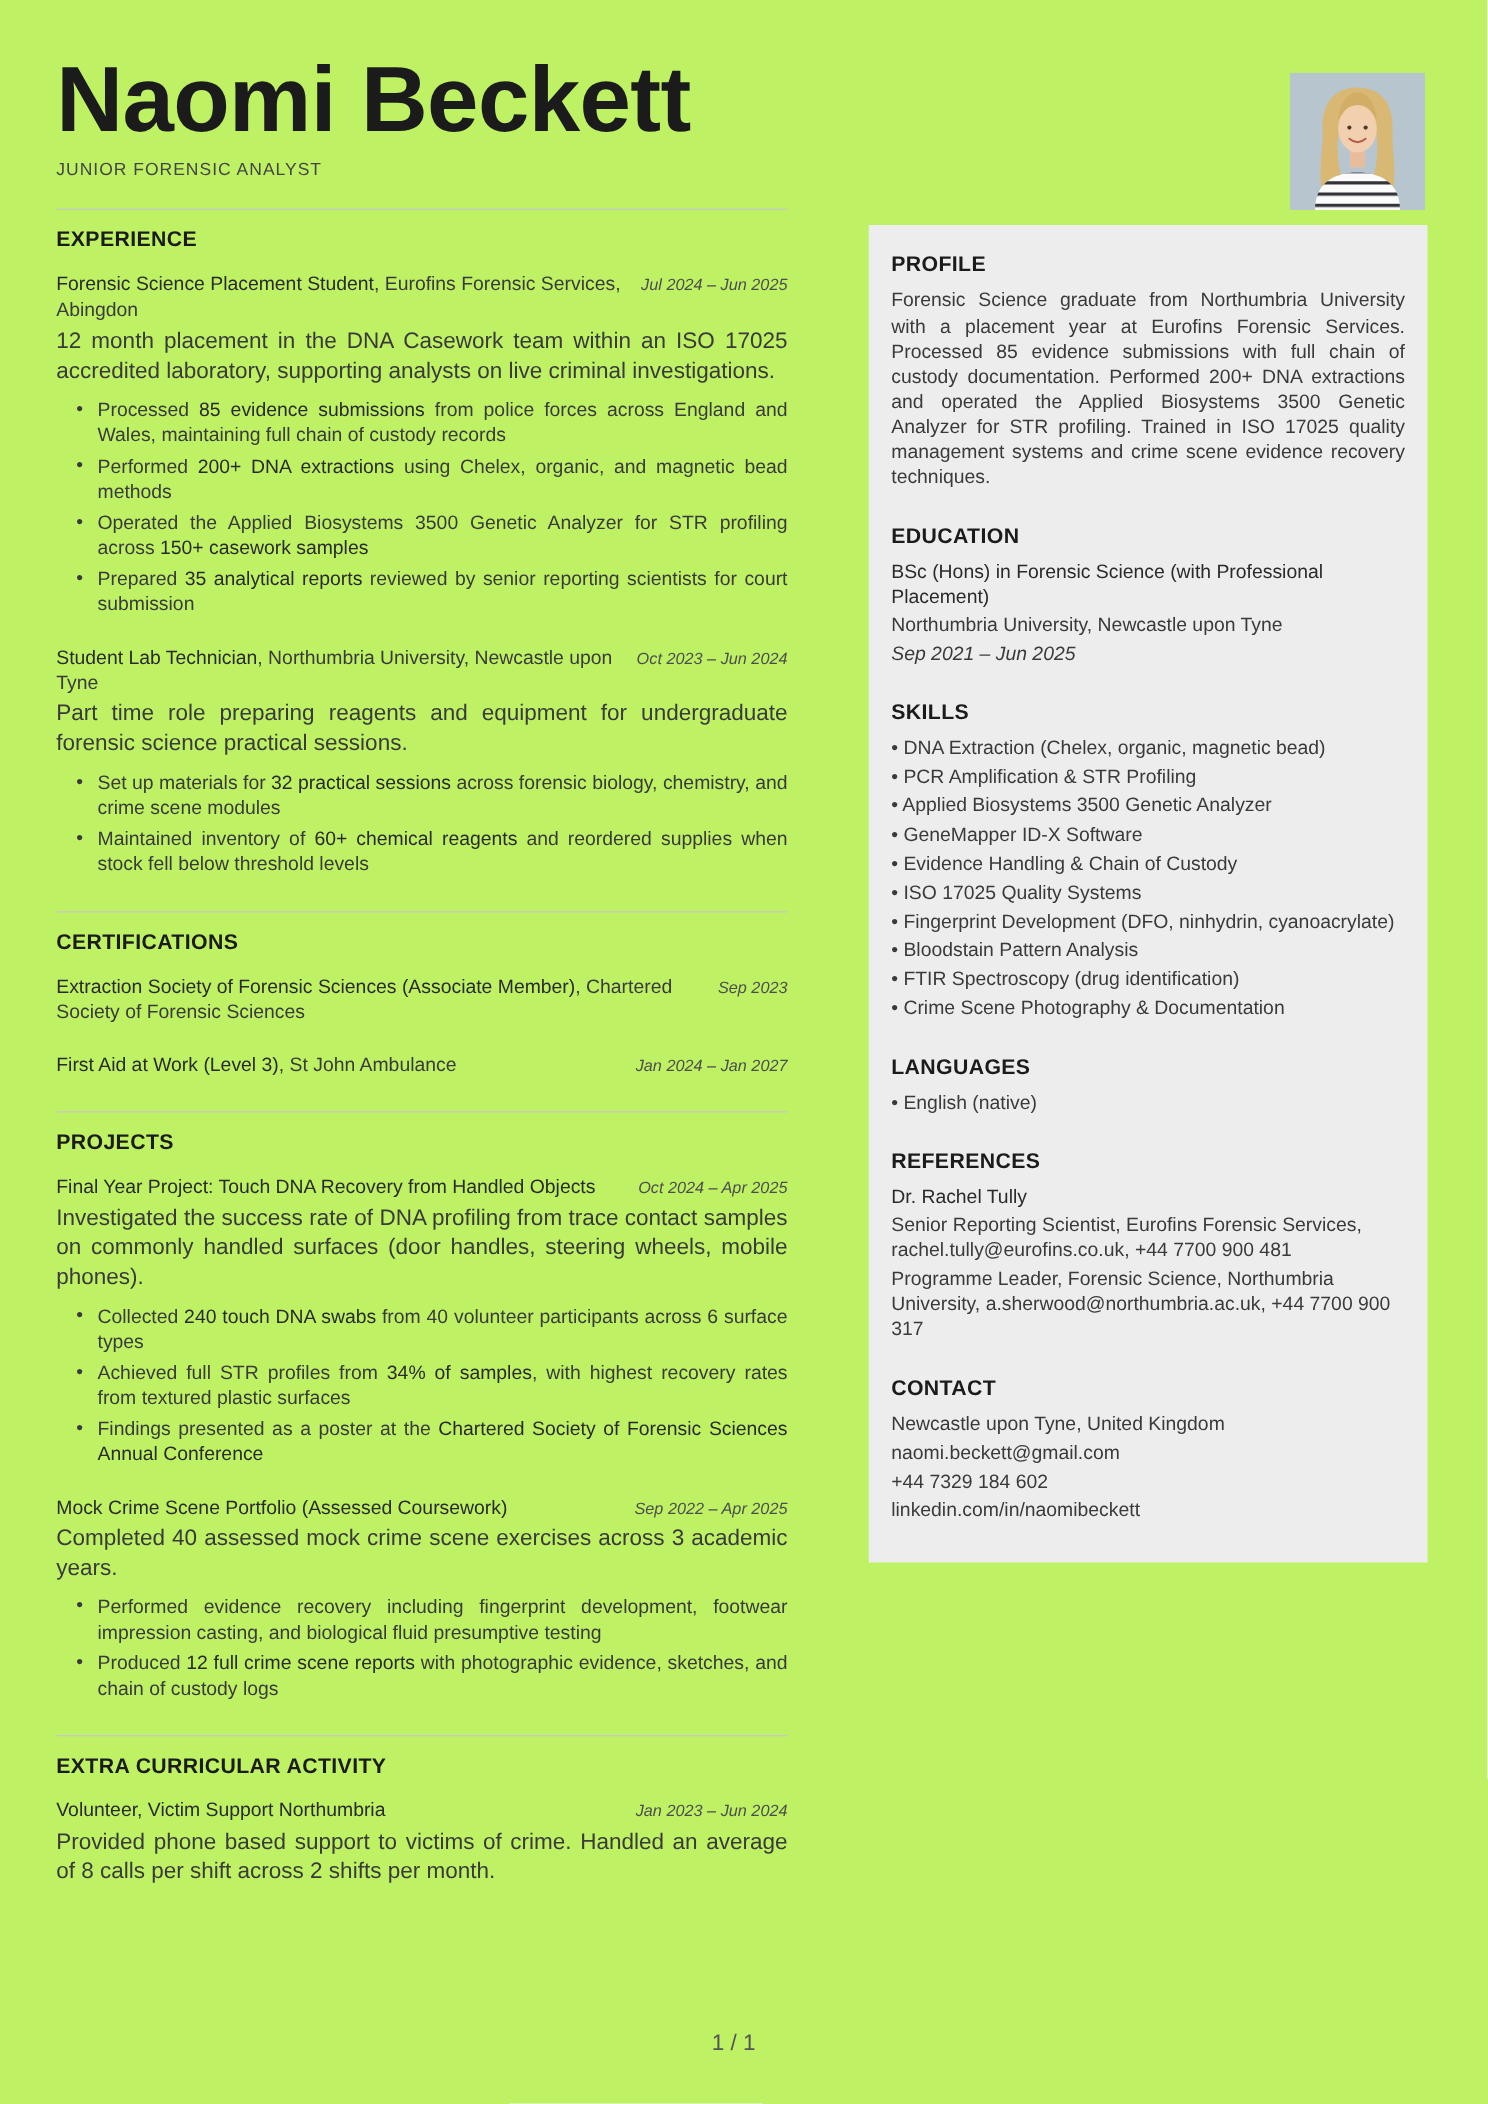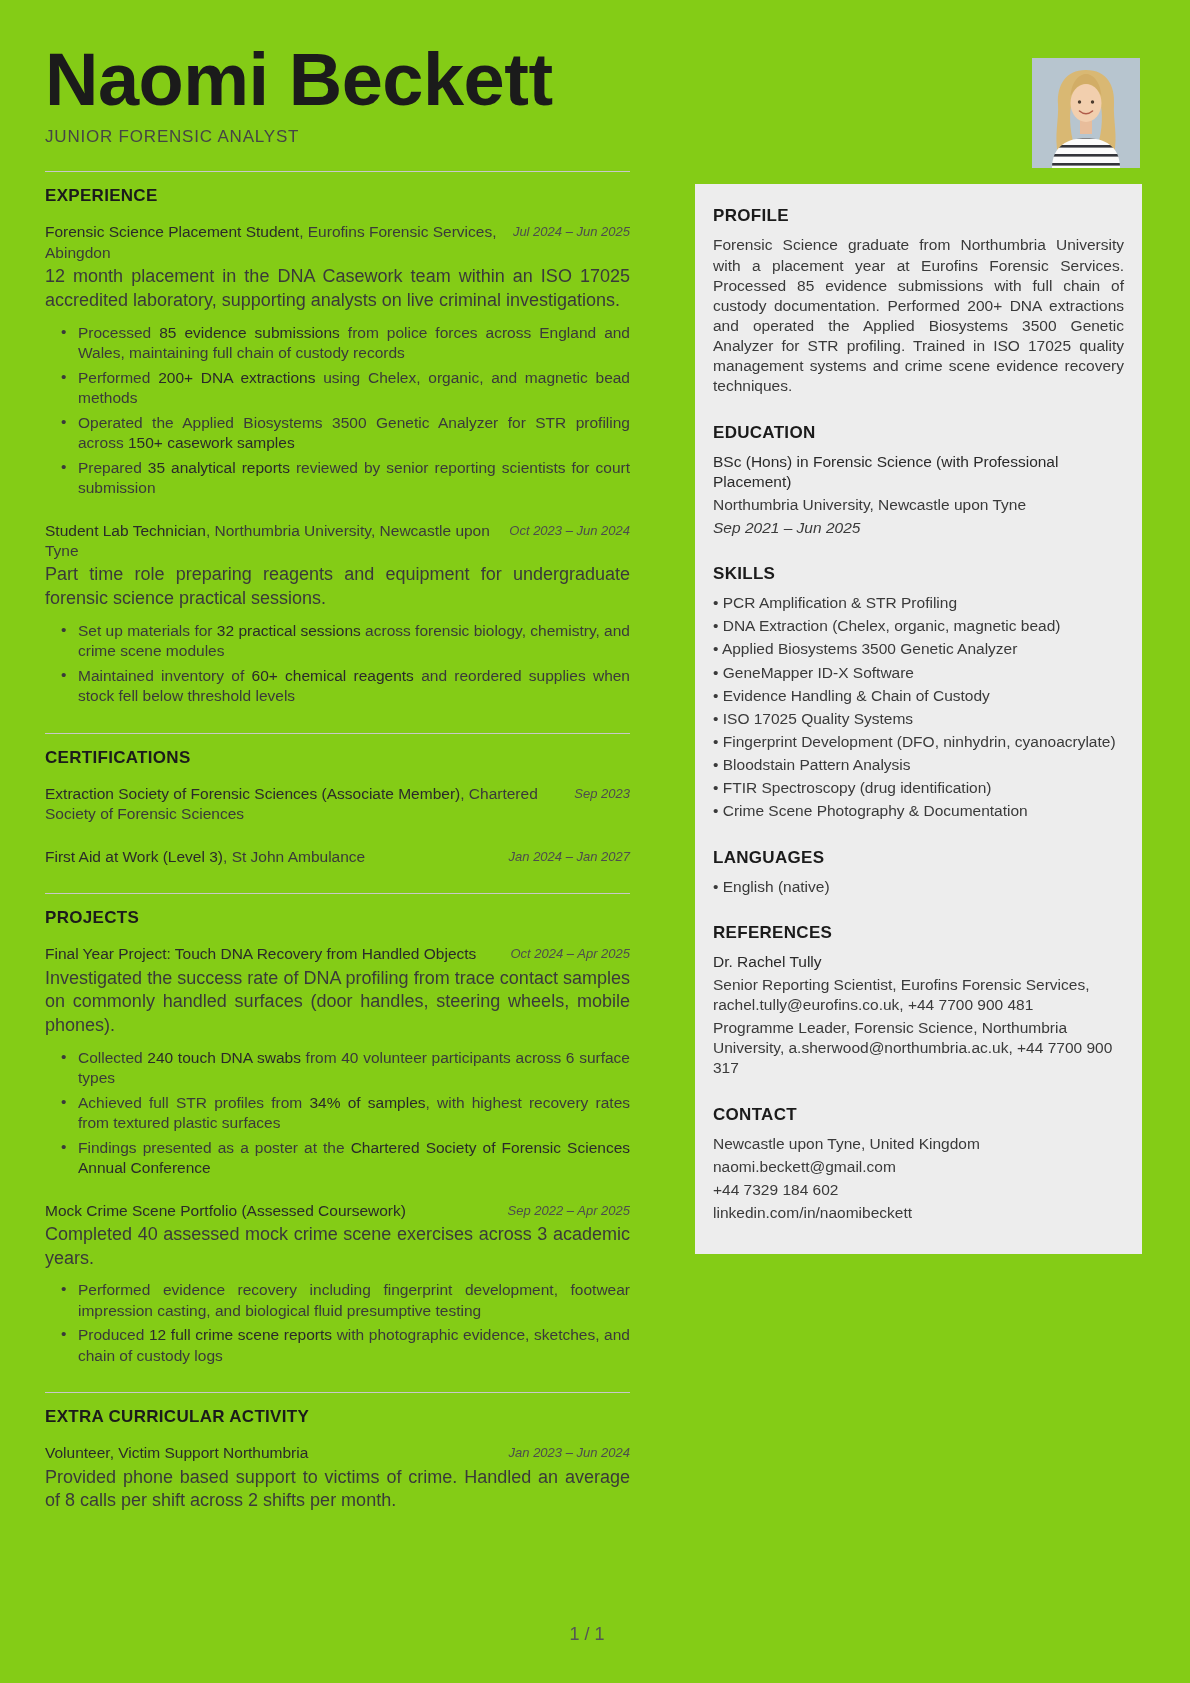--- a/index.html
+++ b/index.html
@@ -1,22 +1,22 @@
 <!DOCTYPE html>
 <html style="--text: #3a3a3a; --heading: #1b1b1b; --divider: #c8c8c8; --sidebar-bg: #ededed; --photo-bg: #b7c5cf;"><head>
 <meta charset="utf-8">
 <style>
   html,body{margin:0;padding:0;background:#ffffff;}
   body{font-family:"Liberation Sans", sans-serif; color:var(--text,#3a3a3a);}
-  .page{width:1190px;height:1683px;position:relative;overflow:hidden;background:#84cc16;}
+  .page{width:1190px;height:1683px;position:relative;overflow:hidden;background:#bef264;}
 
   
   .header{padding:42px 45px 0 45px;}
   .name{margin:0;font-size:74px;line-height:1.02;font-weight:bold;color:var(--heading,#1b1b1b);letter-spacing:-0.5px;}
-  .subtitle{margin-top:10px;font-size:17px;letter-spacing:0.8px;color:#454545;}
+  .subtitle{margin-top:10px;font-size:14px;letter-spacing:0.8px;color:#454545;}
   .photo{position:absolute;top:58px;right:50px;width:108px;height:110px;overflow:hidden;}
 
   
   .columns{display:flex;align-items:flex-start;padding:0 0 0 45px;margin-top:24px;}
   .left-col{width:585px;flex:0 0 585px;}
   .sidebar{width:447px;flex:0 0 447px;margin-left:65px;margin-top:13px;background:var(--sidebar-bg,#ededed);padding:22px 18px 28px 18px;box-sizing:border-box;}
 
   
   .section{margin-bottom:26px;}
   .rule{border-top:1px solid var(--divider,#c8c8c8);height:0;margin:0 0 14px 0;}
@@ -172,22 +172,22 @@
           <p class="sb-p justify">Forensic Science graduate from Northumbria University with a placement year at Eurofins Forensic Services. Processed 85 evidence submissions with full chain of custody documentation. Performed 200+ DNA extractions and operated the Applied Biosystems 3500 Genetic Analyzer for STR profiling. Trained in ISO 17025 quality management systems and crime scene evidence recovery techniques.</p>
         </section>
         <section class="sb-section">
           <h2 class="sb-heading">EDUCATION</h2>
           <p class="sb-p"><b>BSc (Hons) in Forensic Science (with Professional Placement)</b></p>
           <p class="sb-p">Northumbria University, Newcastle upon Tyne</p>
           <p class="sb-p italic">Sep 2021 – Jun 2025</p>
         </section>
         <section class="sb-section">
           <h2 class="sb-heading">SKILLS</h2>
+          <div class="sb-li">• DNA Extraction (Chelex, organic, magnetic bead)</div>
           <div class="sb-li">• PCR Amplification &amp; STR Profiling</div>
-          <div class="sb-li">• DNA Extraction (Chelex, organic, magnetic bead)</div>
           <div class="sb-li">• Applied Biosystems 3500 Genetic Analyzer</div>
           <div class="sb-li">• GeneMapper ID-X Software</div>
           <div class="sb-li">• Evidence Handling &amp; Chain of Custody</div>
           <div class="sb-li">• ISO 17025 Quality Systems</div>
           <div class="sb-li">• Fingerprint Development (DFO, ninhydrin, cyanoacrylate)</div>
           <div class="sb-li">• Bloodstain Pattern Analysis</div>
           <div class="sb-li">• FTIR Spectroscopy (drug identification)</div>
           <div class="sb-li">• Crime Scene Photography &amp; Documentation</div>
         </section>
         <section class="sb-section">

